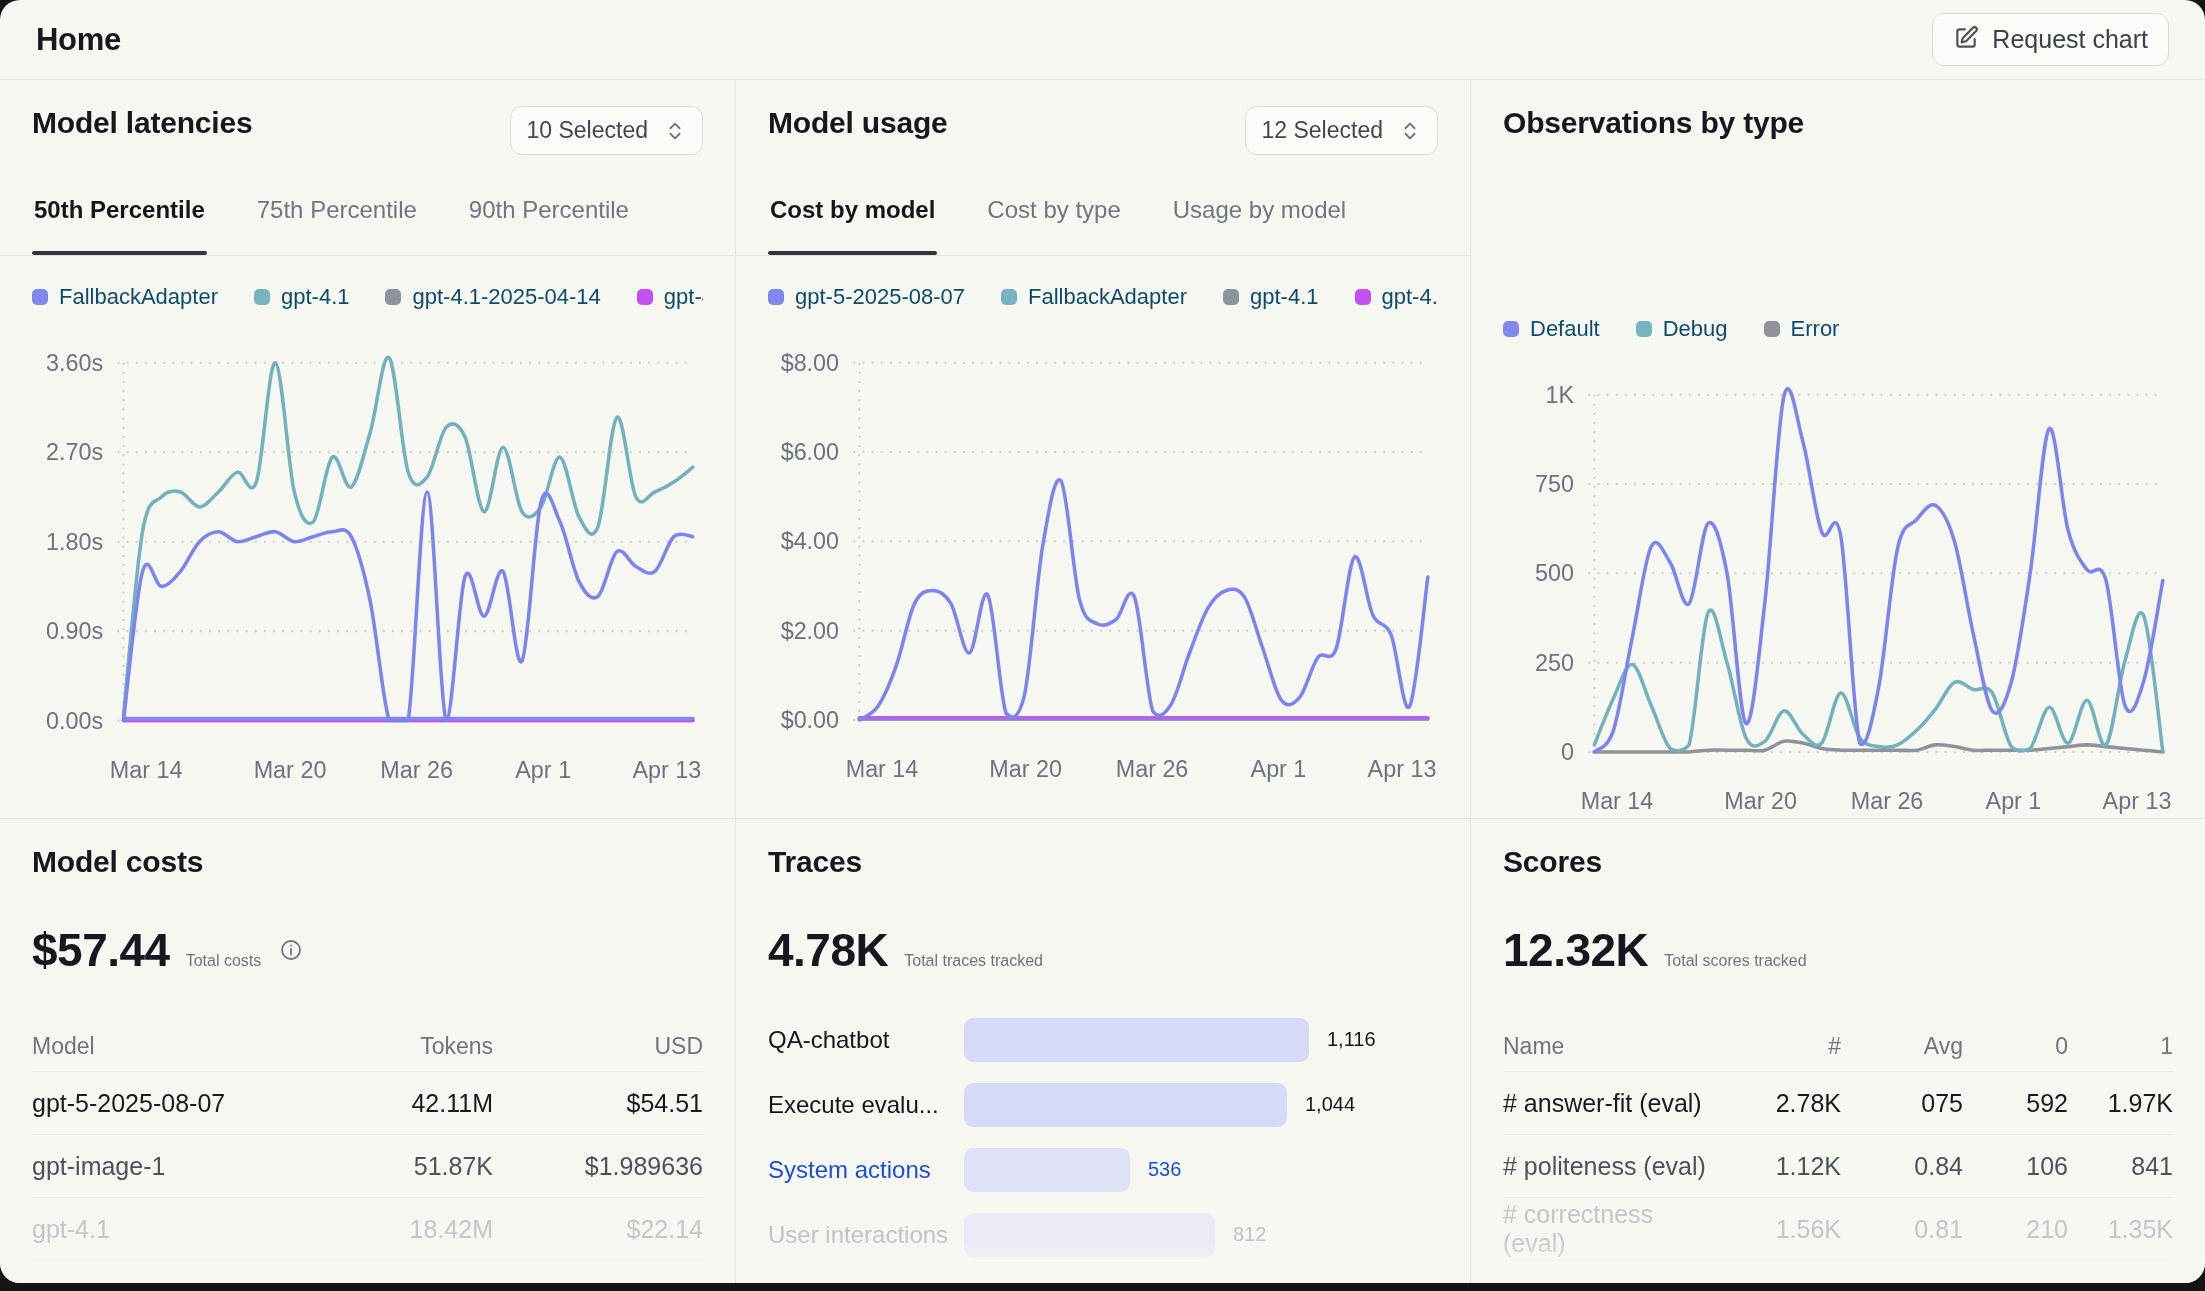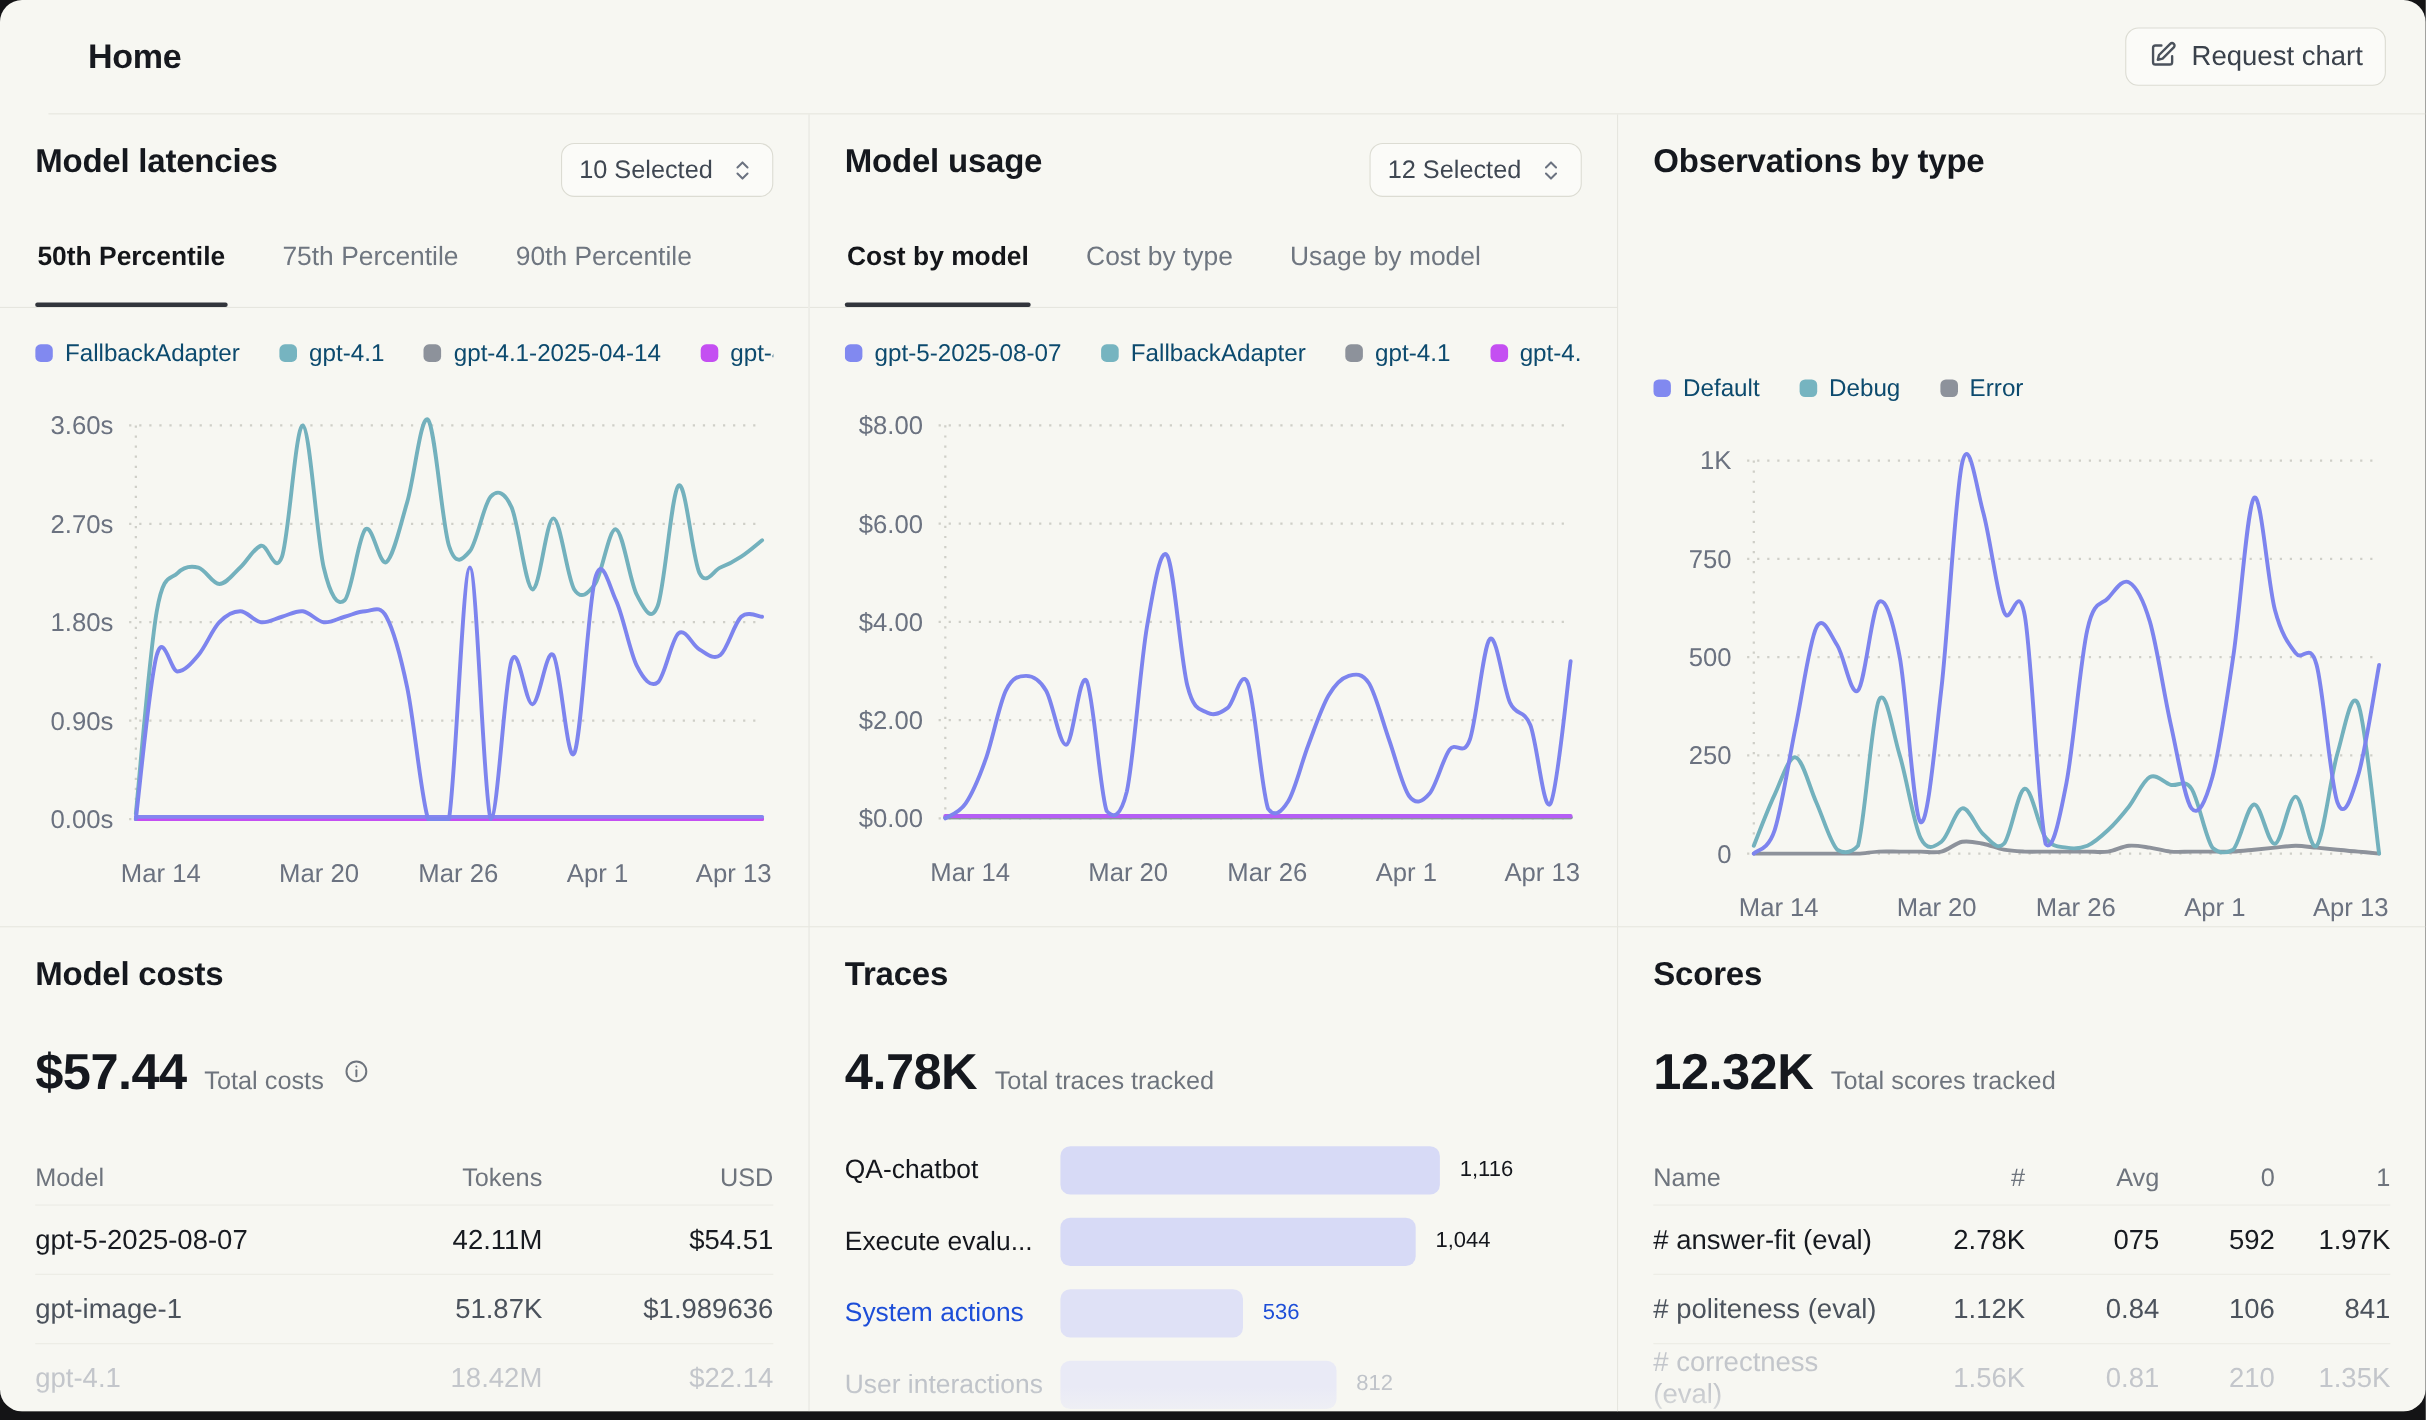--- a/index.html
+++ b/index.html
@@ -1,21 +1,21 @@
 <!DOCTYPE html>
 <html><head>
 <meta charset="utf-8">
 <style>
   html,body{margin:0;padding:0;background:#141416;width:2205px;height:1291px;overflow:hidden;
     font-family:"Liberation Sans","DejaVu Sans",sans-serif;-webkit-font-smoothing:antialiased;}
   .card{position:absolute;top:0;left:0;width:2205px;height:1283px;background:#f7f7f2;
     border-radius:20px;overflow:hidden;box-sizing:border-box;}
   
-  .hdr{height:104px;display:flex;align-items:center;justify-content:space-between;
-    padding:16px 36px;border-bottom:1px solid #e6e6df;box-sizing:border-box;margin-left:44px;}
+  .hdr{height:80px;display:flex;align-items:center;justify-content:space-between;
+    padding:16px 36px;border-bottom:1px solid #e6e6df;box-sizing:border-box;}
   .hdr-title{font-size:31px;font-weight:700;color:#17191f;letter-spacing:-.3px;}
   .req-btn{display:flex;gap:13px;border:1px solid #dcdcd3;background:#fbfbf8;
     border-radius:12px;padding:11px 20px;font-size:25px;color:#3a414b;cursor:pointer;}
   .req-btn svg{width:26px;height:26px;stroke:#4b525c;fill:none;stroke-width:2;stroke-linecap:round;stroke-linejoin:round;}
   
   .grid{display:grid;grid-template-columns:735px 735px 735px;grid-template-rows:738px 465px;}
   .panel{box-sizing:border-box;padding:26px 32px 0 32px;position:relative;overflow:hidden;}
   .panel.bl{border-left:1px solid #e6e6df;}
   .panel.bt{border-top:1px solid #e6e6df;}
   .p-head{display:flex;align-items:flex-start;justify-content:space-between;height:52px;}
@@ -32,21 +32,21 @@
   
   .legend{display:flex;gap:36px;margin-top:26px;height:30px;align-items:center;flex-wrap:nowrap;overflow:hidden;}
   .lg-item{display:flex;align-items:center;gap:11px;font-size:22px;color:#0c4a6e;white-space:nowrap;cursor:pointer;}
   .lg-chip{width:16px;height:16px;border-radius:5px;display:inline-block;flex:0 0 auto;}
   
   .chart{margin-top:6px;}
   .chart svg{display:block;width:100%;height:auto;}
   
   .big-row{display:flex;align-items:baseline;gap:16px;margin-top:26px;}
   .big-num{font-size:46px;font-weight:700;color:#15181e;letter-spacing:-.5px;}
-  .big-lbl{font-size:23px;color:#6e747d;}
+  .big-lbl{font-size:16px;color:#6e747d;}
   .info-ic{width:24px;height:24px;margin-left:2px;cursor:pointer;align-self:center;}
   .info-ic svg{width:24px;height:24px;stroke:#6e747d;fill:none;stroke-width:1.8;stroke-linecap:round;}
   
   .tbl{margin-top:44px;}
   .trow{display:flex;align-items:center;height:62px;border-bottom:1px solid #ececе5;border-bottom:1px solid #ecece5;}
   .trow.thead{height:50px;font-size:23px;color:#6e747d;}
   .trow .c{font-size:25px;}
   .costs .c0{flex:1;text-align:left;}
   .costs .c1{width:200px;text-align:right;}
   .costs .c2{width:210px;text-align:right;}

